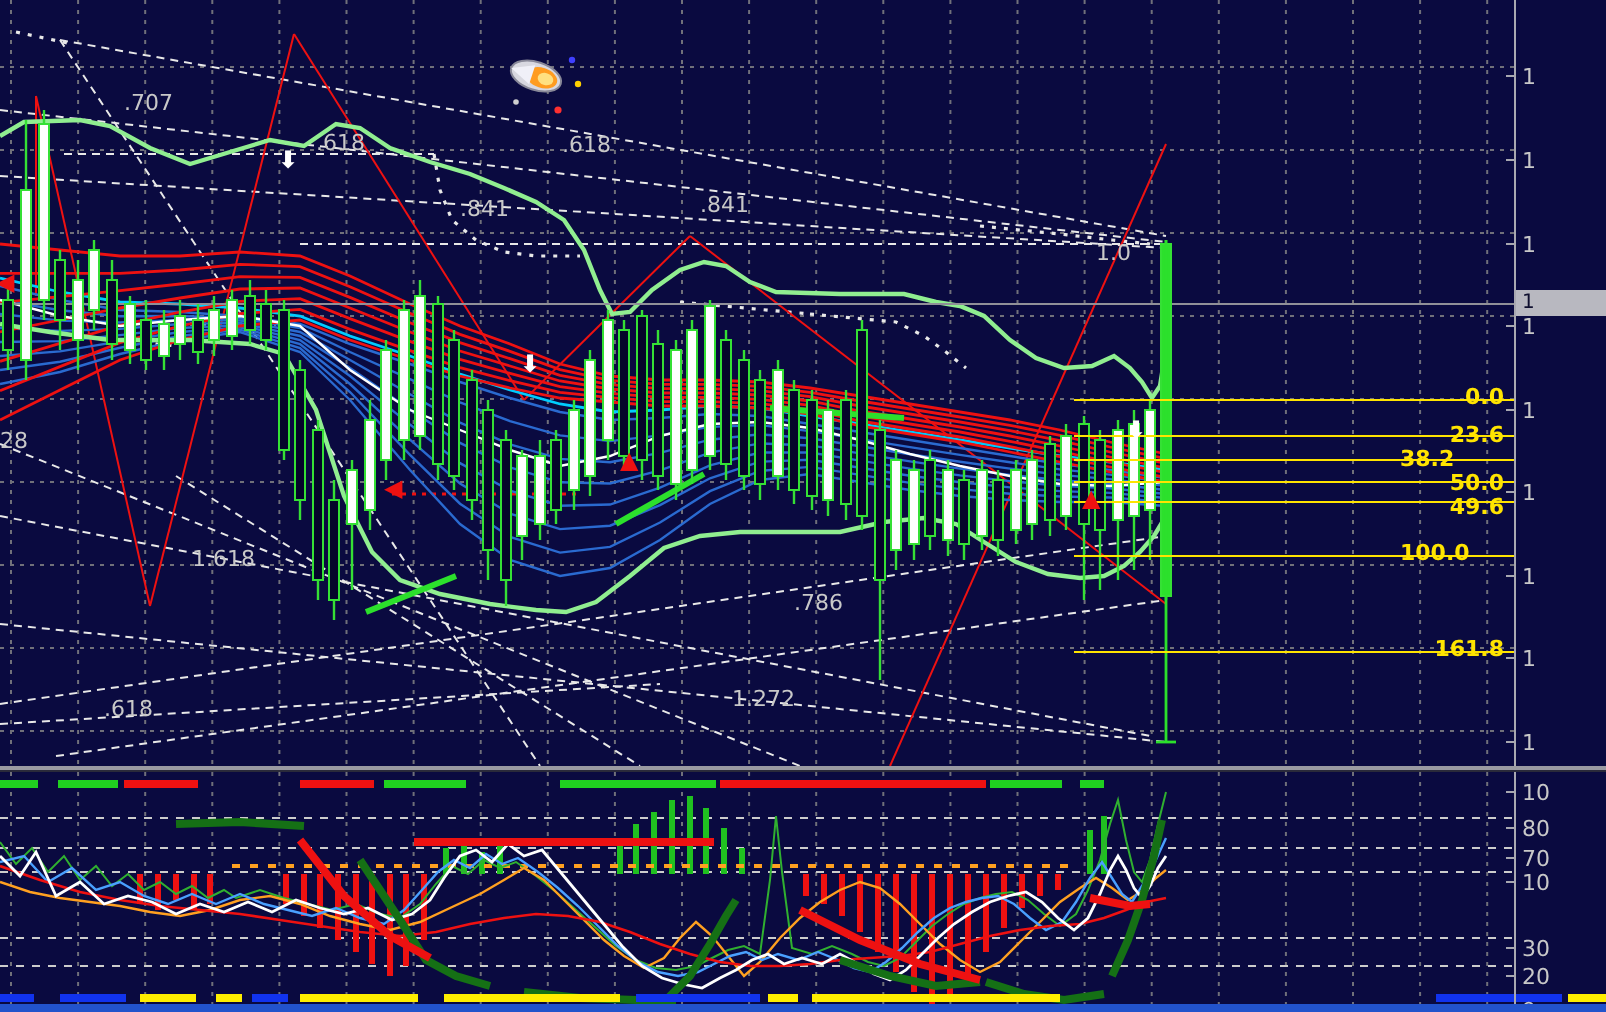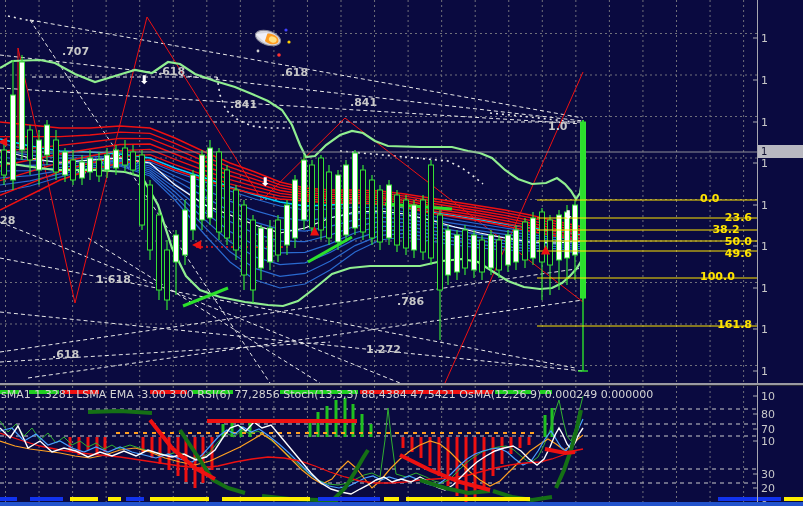--- a/index.html
+++ b/index.html
@@ -1,19 +1,19 @@
 <!DOCTYPE html>
 <html><head>
 <meta charset="utf-8">
 <style>
   html,body{margin:0;padding:0;background:#000;}
   #stage{position:relative;width:803px;height:506px;overflow:hidden;
          background:#0a0a40;font-family:"DejaVu Sans",sans-serif;}
   #chart-svg{position:absolute;left:0;top:0;}
-  .lbl{position:absolute;font-size:11px;color:#c8c8c8;white-space:nowrap;line-height:11px;font-weight:bold;}
+  .lbl{position:absolute;font-size:11px;color:#c8c8c8;white-space:nowrap;line-height:11px;}
   .fib{position:absolute;font-size:11px;font-weight:bold;color:#ffe400;white-space:nowrap;line-height:11px;}
   .scl{position:absolute;left:761px;font-size:11px;color:#c8c8c8;white-space:nowrap;line-height:11px;}
   .arr{position:absolute;font-size:12px;font-weight:bold;line-height:12px;}
   #indicator-bar{position:absolute;left:1px;top:388px;font-size:11px;color:#d4d4d4;white-space:nowrap;z-index:5;}
   #price-box{position:absolute;left:758px;top:145px;width:45px;height:13px;background:#b8b8c0;
              color:#101030;font-size:10px;line-height:13px;padding-left:3px;z-index:4;}
   #separator{position:absolute;left:0;top:383px;width:803px;height:3px;
              background:linear-gradient(#9a9aa2,#9a9aa2 2px,#2a2a3a 2px);z-index:3;}
   #window-bottom{position:absolute;left:0;top:502px;width:803px;height:4px;background:#2253cc;}
   #scale-sep{position:absolute;left:757px;top:0;width:1px;height:502px;background:#a8a8b0;z-index:2;}
@@ -421,39 +421,38 @@
       <line x1="753" y1="371" x2="757" y2="371" stroke="#a8a8b0" stroke-width="1"></line>
       <line x1="753" y1="396" x2="757" y2="396" stroke="#a8a8b0" stroke-width="1"></line>
       <line x1="753" y1="414" x2="757" y2="414" stroke="#a8a8b0" stroke-width="1"></line>
       <line x1="753" y1="429" x2="757" y2="429" stroke="#a8a8b0" stroke-width="1"></line>
       <line x1="753" y1="441" x2="757" y2="441" stroke="#a8a8b0" stroke-width="1"></line>
       <line x1="753" y1="474" x2="757" y2="474" stroke="#a8a8b0" stroke-width="1"></line>
       <line x1="753" y1="488" x2="757" y2="488" stroke="#a8a8b0" stroke-width="1"></line>
       <line x1="753" y1="505" x2="757" y2="505" stroke="#a8a8b0" stroke-width="1"></line>
     </svg>
   <div id="separator"></div>
-  <div id="indicator-bar">sMA1 1.3281  LSMA EMA  -3.00 3.00  RSI(6) 77,2856  Stoch(13,3,3) 88,4384 47,5421  OsMA(12,26,9) 0.000249 0.000000</div>
   <div id="price-box">1</div>
   <div id="scale-sep"></div>
   <div id="labels-layer">
       <div class="lbl" style="left: 62px; top: 46px;">.707</div>
       <div class="lbl" style="left: 158px; top: 66px;">.618</div>
       <div class="lbl" style="left: 281px; top: 67px;">.618</div>
       <div class="lbl" style="left: 230px; top: 99px;">.841</div>
       <div class="lbl" style="left: 350px; top: 97px;">.841</div>
       <div class="lbl" style="left: 516px; top: 121px; margin-left: 32px;">1.0</div>
       <div class="lbl" style="left: 775px; top: 64px; margin-left: 45px;">618</div>
       <div class="lbl" style="left: 96px; top: 274px;">1.618</div>
       <div class="lbl" style="left: 349px; top: 296px; margin-left: 48px;">.786</div>
       <div class="lbl" style="left: 52px; top: 349px;">.618</div>
       <div class="lbl" style="left: 366px; top: 344px;">1.272</div>
       <div class="lbl" style="left: 0px; top: 215px;">28</div>
-      <div class="fib" style="left: 700px; top: 193px; width: 52px; text-align: left;">0.0</div>
+      <div class="fib" style="left: 700px; top: 193px; width: 52px; text-align: right;">0.0</div>
       <div class="fib" style="left: 700px; top: 212px; width: 52px; text-align: right;">23.6</div>
-      <div class="fib" style="left: 700px; top: 224px; width: 52px; text-align: center;">38.2</div>
+      <div class="fib" style="left: 700px; top: 224px; width: 52px; text-align: left;">38.2</div>
       <div class="fib" style="left: 700px; top: 236px; width: 52px; text-align: right;">50.0</div>
       <div class="fib" style="left: 700px; top: 248px; width: 52px; text-align: right;">49.6</div>
       <div class="fib" style="left: 700px; top: 271px; width: 52px; text-align: left;">100.0</div>
       <div class="fib" style="left: 700px; top: 319px; width: 52px; text-align: right;">161.8</div>
       <div class="scl" style="left: 761px; top: 33px;">1</div>
       <div class="scl" style="left: 761px; top: 75px;">1</div>
       <div class="scl" style="left: 761px; top: 117px;">1</div>
       <div class="scl" style="left: 761px; top: 158px;">1</div>
       <div class="scl" style="left: 761px; top: 200px;">1</div>
       <div class="scl" style="left: 761px; top: 241px;">1</div>

